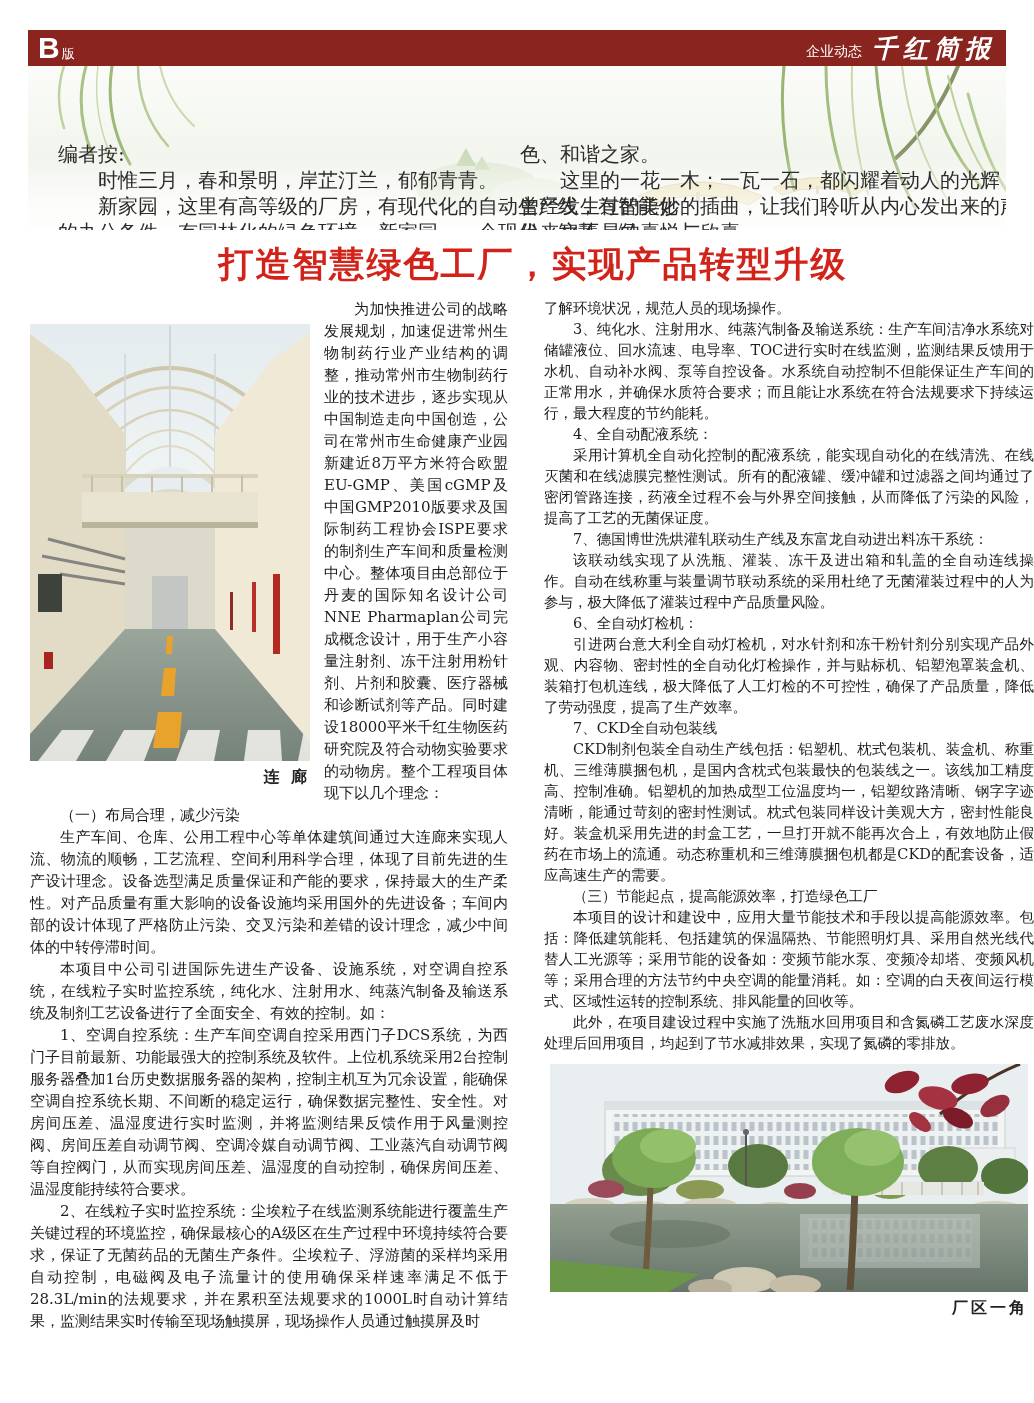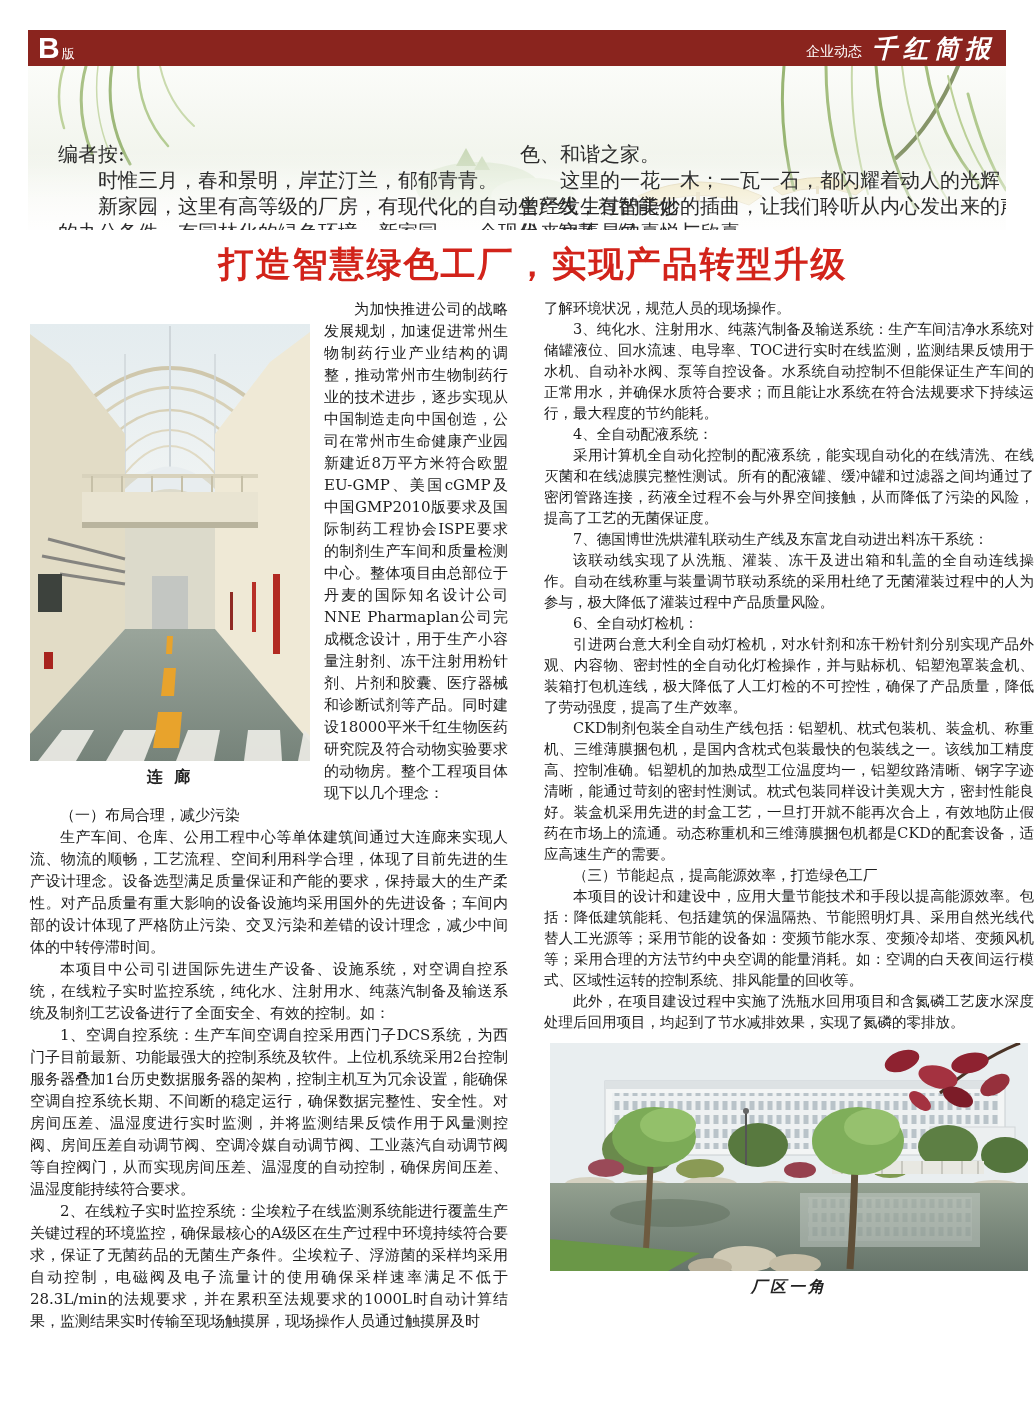--- a/index.html
+++ b/index.html
@@ -27,22 +27,22 @@
   
   .col{position:absolute;top:298px;text-align:justify;}
   .col-left{left:30px;width:478px;font-size:15px;line-height:22px;}
   .col-right{left:544px;width:490px;font-size:14.5px;line-height:21px;}
   .para{margin:0;text-indent:2em;}
   .para.head{font-weight:normal;}
   .para.cont{text-indent:0;}
   figure{margin:0;padding:0;}
   .fig-left{float:left;width:280px;margin:26px 14px 10px 0;}
   .fig-left svg{display:block;}
-  .fig-caption{text-align:center;font-weight:bold;font-size:16px;letter-spacing:3px;color:#222;margin-top:6px;line-height:20px;}
-  .fig-bottom{width:478px;margin:10px auto 0 auto;font-style:italic;}
+  .fig-caption{text-align:right;font-weight:bold;font-size:16px;letter-spacing:3px;color:#222;margin-top:6px;line-height:20px;}
+  .fig-bottom{width:478px;margin:10px auto 0 auto;}
   .fig-bottom svg{display:block;}
 </style>
 </head>
 <body>
 
 <div class="page">
 
   <div class="masthead-bar">
     <div class="edition">
       <span class="big">B</span>
@@ -209,20 +209,21 @@
   <div class="col col-right">
     <div>
         <p class="para cont">了解环境状况，规范人员的现场操作。</p>
         <p class="para">3、纯化水、注射用水、纯蒸汽制备及输送系统：生产车间洁净水系统对储罐液位、回水流速、电导率、TOC进行实时在线监测，监测结果反馈用于水机、自动补水阀、泵等自控设备。水系统自动控制不但能保证生产车间的正常用水，并确保水质符合要求；而且能让水系统在符合法规要求下持续运行，最大程度的节约能耗。</p>
         <p class="para">4、全自动配液系统：</p>
         <p class="para">采用计算机全自动化控制的配液系统，能实现自动化的在线清洗、在线灭菌和在线滤膜完整性测试。所有的配液罐、缓冲罐和过滤器之间均通过了密闭管路连接，药液全过程不会与外界空间接触，从而降低了污染的风险，提高了工艺的无菌保证度。</p>
         <p class="para">7、德国博世洗烘灌轧联动生产线及东富龙自动进出料冻干系统：</p>
         <p class="para">该联动线实现了从洗瓶、灌装、冻干及进出箱和轧盖的全自动连线操作。自动在线称重与装量调节联动系统的采用杜绝了无菌灌装过程中的人为参与，极大降低了灌装过程中产品质量风险。</p>
         <p class="para">6、全自动灯检机：</p>
         <p class="para">引进两台意大利全自动灯检机，对水针剂和冻干粉针剂分别实现产品外观、内容物、密封性的全自动化灯检操作，并与贴标机、铝塑泡罩装盒机、装箱打包机连线，极大降低了人工灯检的不可控性，确保了产品质量，降低了劳动强度，提高了生产效率。</p>
+        <p class="para">7、CKD全自动包装线</p>
         <p class="para">CKD制剂包装全自动生产线包括：铝塑机、枕式包装机、装盒机、称重机、三维薄膜捆包机，是国内含枕式包装最快的包装线之一。该线加工精度高、控制准确。铝塑机的加热成型工位温度均一，铝塑纹路清晰、钢字字迹清晰，能通过苛刻的密封性测试。枕式包装同样设计美观大方，密封性能良好。装盒机采用先进的封盒工艺，一旦打开就不能再次合上，有效地防止假药在市场上的流通。动态称重机和三维薄膜捆包机都是CKD的配套设备，适应高速生产的需要。</p>
         <p class="para head">（三）节能起点，提高能源效率，打造绿色工厂</p>
         <p class="para">本项目的设计和建设中，应用大量节能技术和手段以提高能源效率。包括：降低建筑能耗、包括建筑的保温隔热、节能照明灯具、采用自然光线代替人工光源等；采用节能的设备如：变频节能水泵、变频冷却塔、变频风机等；采用合理的方法节约中央空调的能量消耗。如：空调的白天夜间运行模式、区域性运转的控制系统、排风能量的回收等。</p>
         <p class="para">此外，在项目建设过程中实施了洗瓶水回用项目和含氮磷工艺废水深度处理后回用项目，均起到了节水减排效果，实现了氮磷的零排放。</p>
       </div>
     <figure class="fig-bottom">
       <svg width="478" height="228" viewBox="0 0 478 228">
         <defs>
           <pattern id="win" width="9" height="14" patternUnits="userSpaceOnUse">
             <rect width="9" height="14" fill="#eef1f2"></rect>

